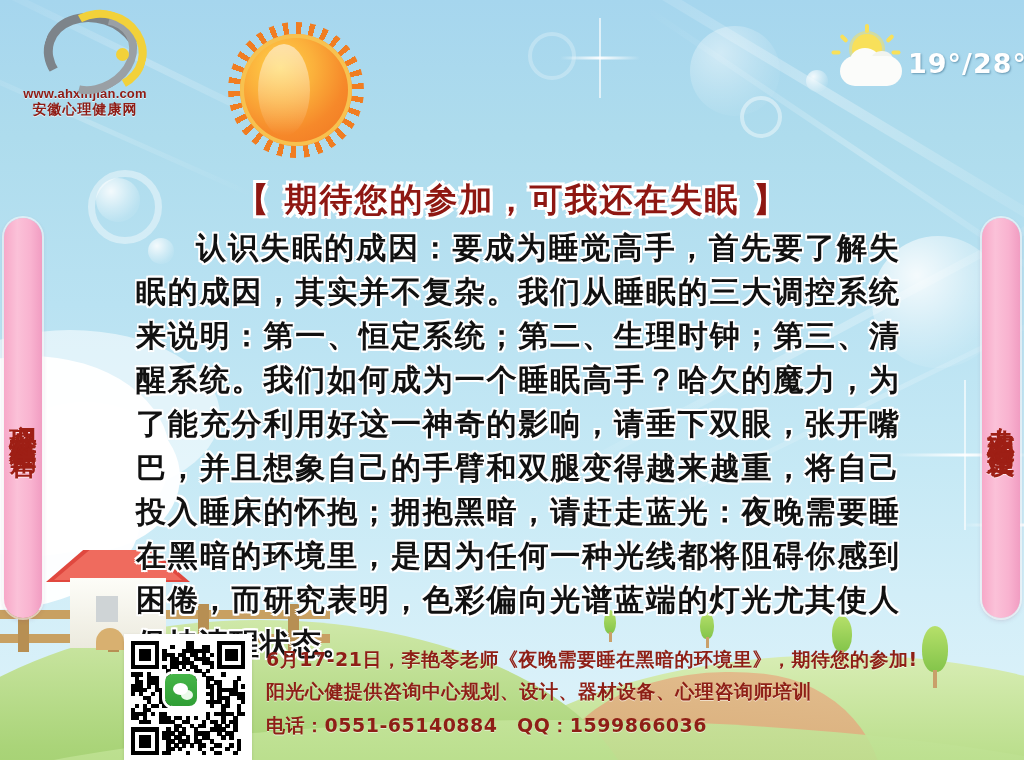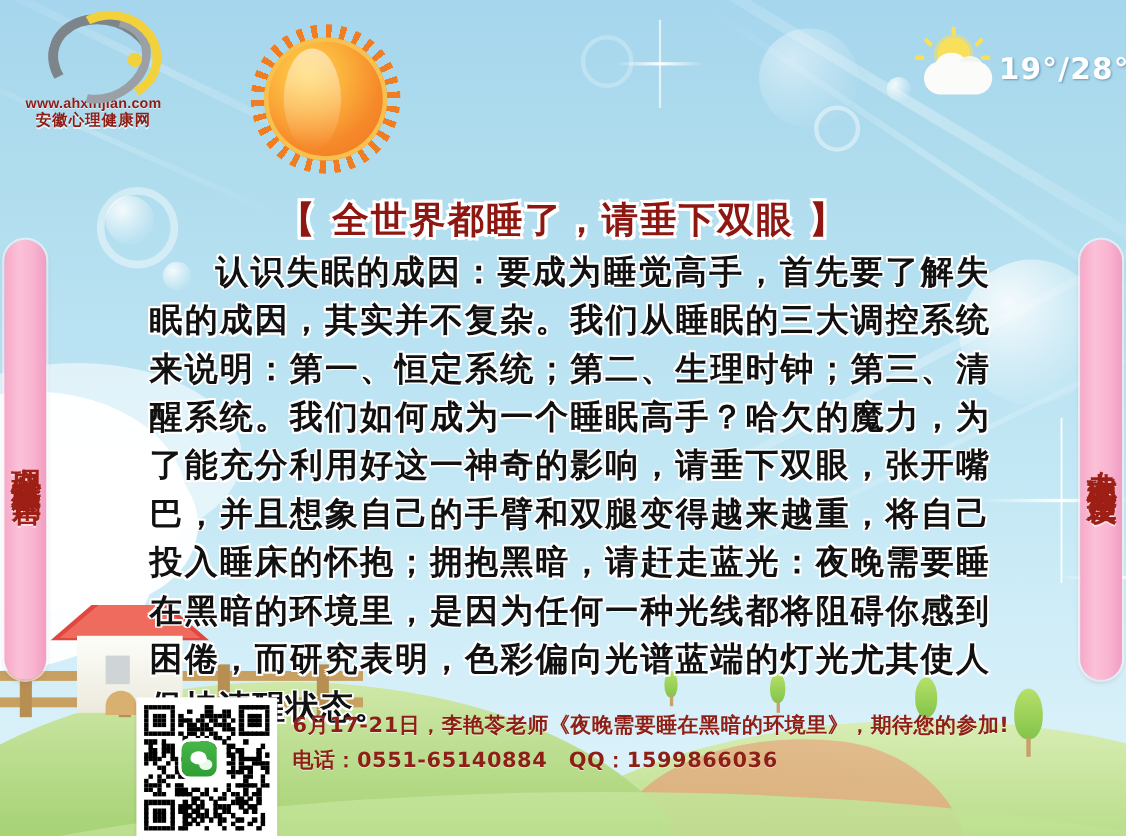--- a/index.html
+++ b/index.html
@@ -252,21 +252,21 @@
       <div class="wray" style="left:48px;top:2px;transform:rotate(45deg);"></div>
       <div class="wray" style="left:-6px;top:16px;transform:rotate(90deg);"></div>
       <div class="wray" style="left:54px;top:16px;transform:rotate(90deg);"></div>
       <div class="wcloud2"></div>
       <div class="wcloud3"></div>
       <div class="wcloud"></div>
     </div>
     <div class="temp">19°/28°</div>
   </div>
 
-  <div class="headline">【 全世界都睡了，请垂下双眼 】</div>
+  <div class="headline">【 期待您的参加，可我还在失眠 】</div>
 
   <div class="article">认识失眠的成因：要成为睡觉高手，首先要了解失眠的成因，其实并不复杂。我们从睡眠的三大调控系统来说明：第一、恒定系统；第二、生理时钟；第三、清醒系统。我们如何成为一个睡眠高手？哈欠的魔力，为了能充分利用好这一神奇的影响，请垂下双眼，张开嘴巴，并且想象自己的手臂和双腿变得越来越重，将自己投入睡床的怀抱；拥抱黑暗，请赶走蓝光：夜晚需要睡在黑暗的环境里，是因为任何一种光线都将阻碍你感到困倦，而研究表明，色彩偏向光谱蓝端的灯光尤其使人保持清醒状态。</div>
 
   <div class="sideban side-left">
     <span>心理器材设备生产销售</span>
   </div>
   <div class="sideban side-right">
     <span>专业心理咨询室建设</span>
   </div>
 
@@ -641,16 +641,17 @@
         <i style="position:absolute;background:#000;left:70.76px;top:110.07px;width:4.33px;height:4.33px"></i>
         <i style="position:absolute;background:#000;left:82.55px;top:110.07px;width:4.33px;height:4.33px"></i>
         <i style="position:absolute;background:#000;left:86.48px;top:110.07px;width:4.33px;height:4.33px"></i>
         <i style="position:absolute;background:#000;left:102.21px;top:110.07px;width:4.33px;height:4.33px"></i>
       </div>
     <div class="wx"></div>
   </div>
 
   <div class="footer">
     <div class="f1">6月17-21日，李艳苓老师《夜晚需要睡在黑暗的环境里》，期待您的参加!</div>
+    <div class="f2">阳光心健提供咨询中心规划、设计、器材设备、心理咨询师培训</div>
     <div class="f3">电话：0551-65140884　QQ：1599866036</div>
   </div>
 
 </div>
 
 </body></html>

